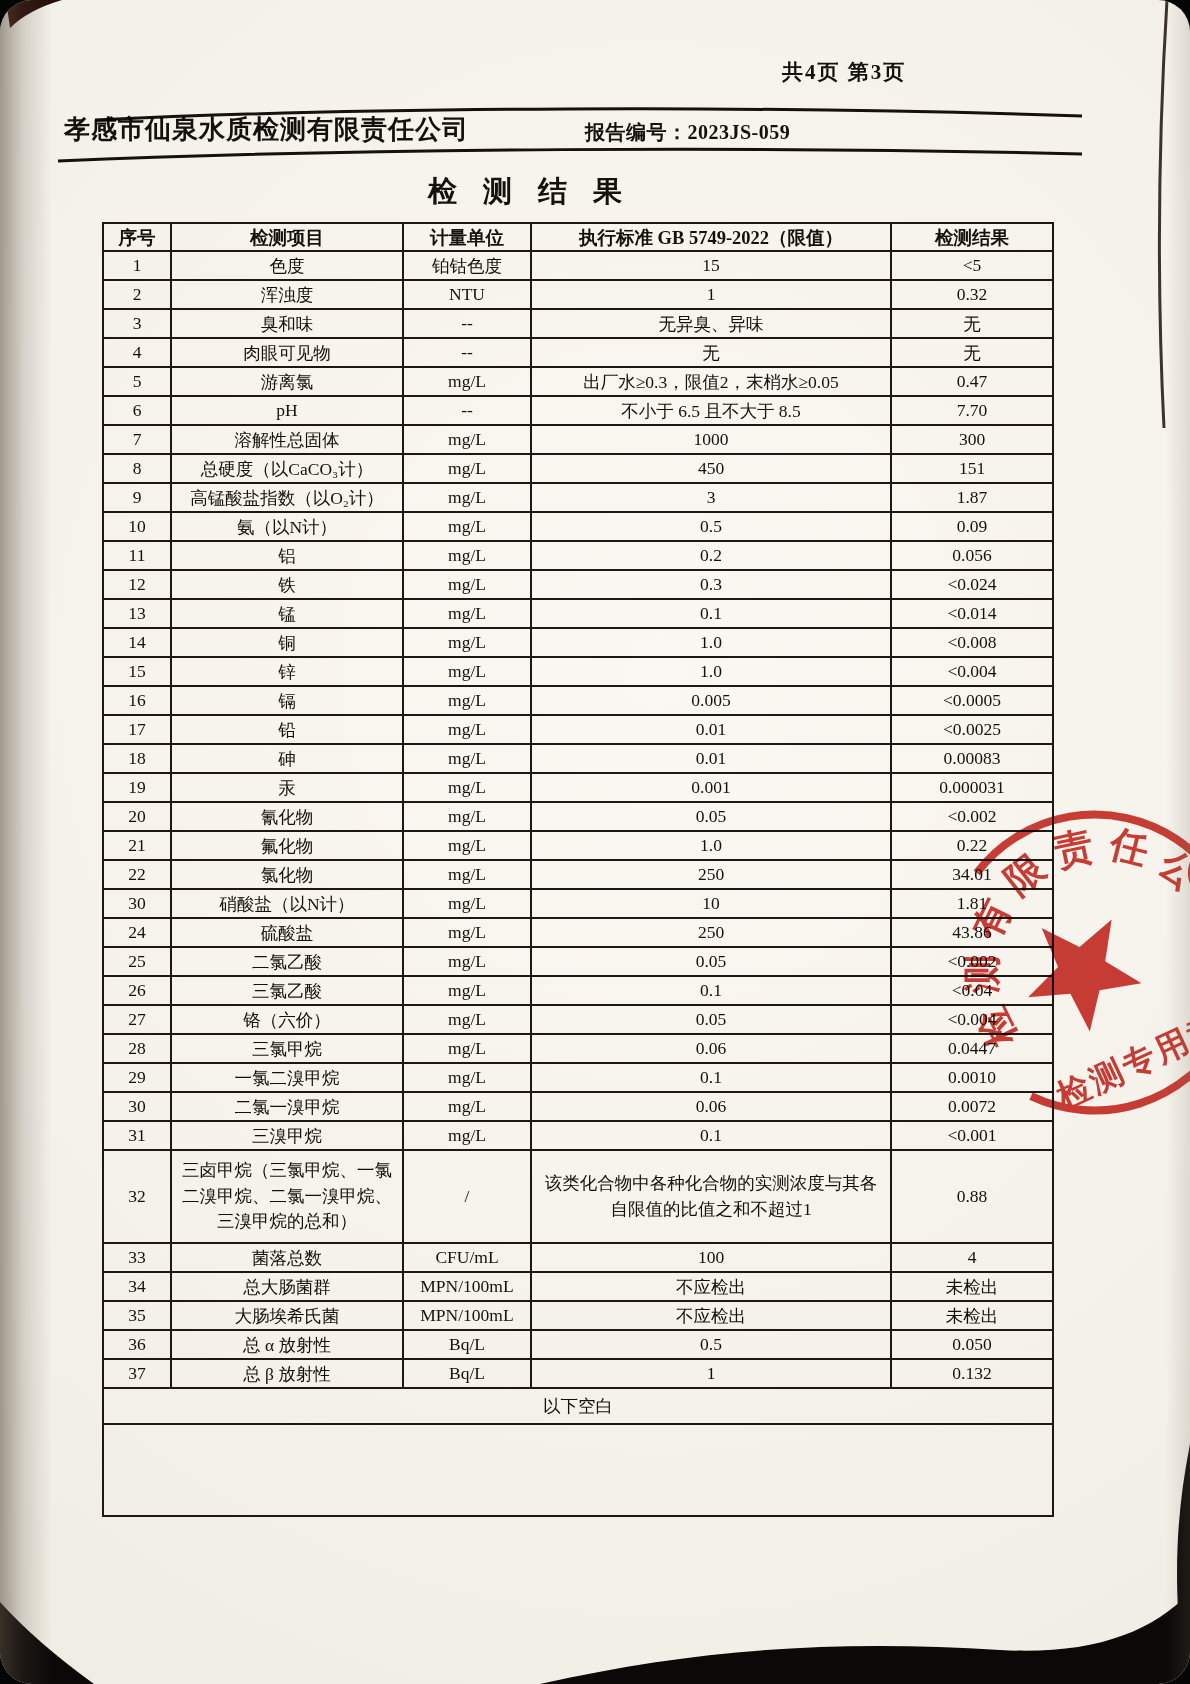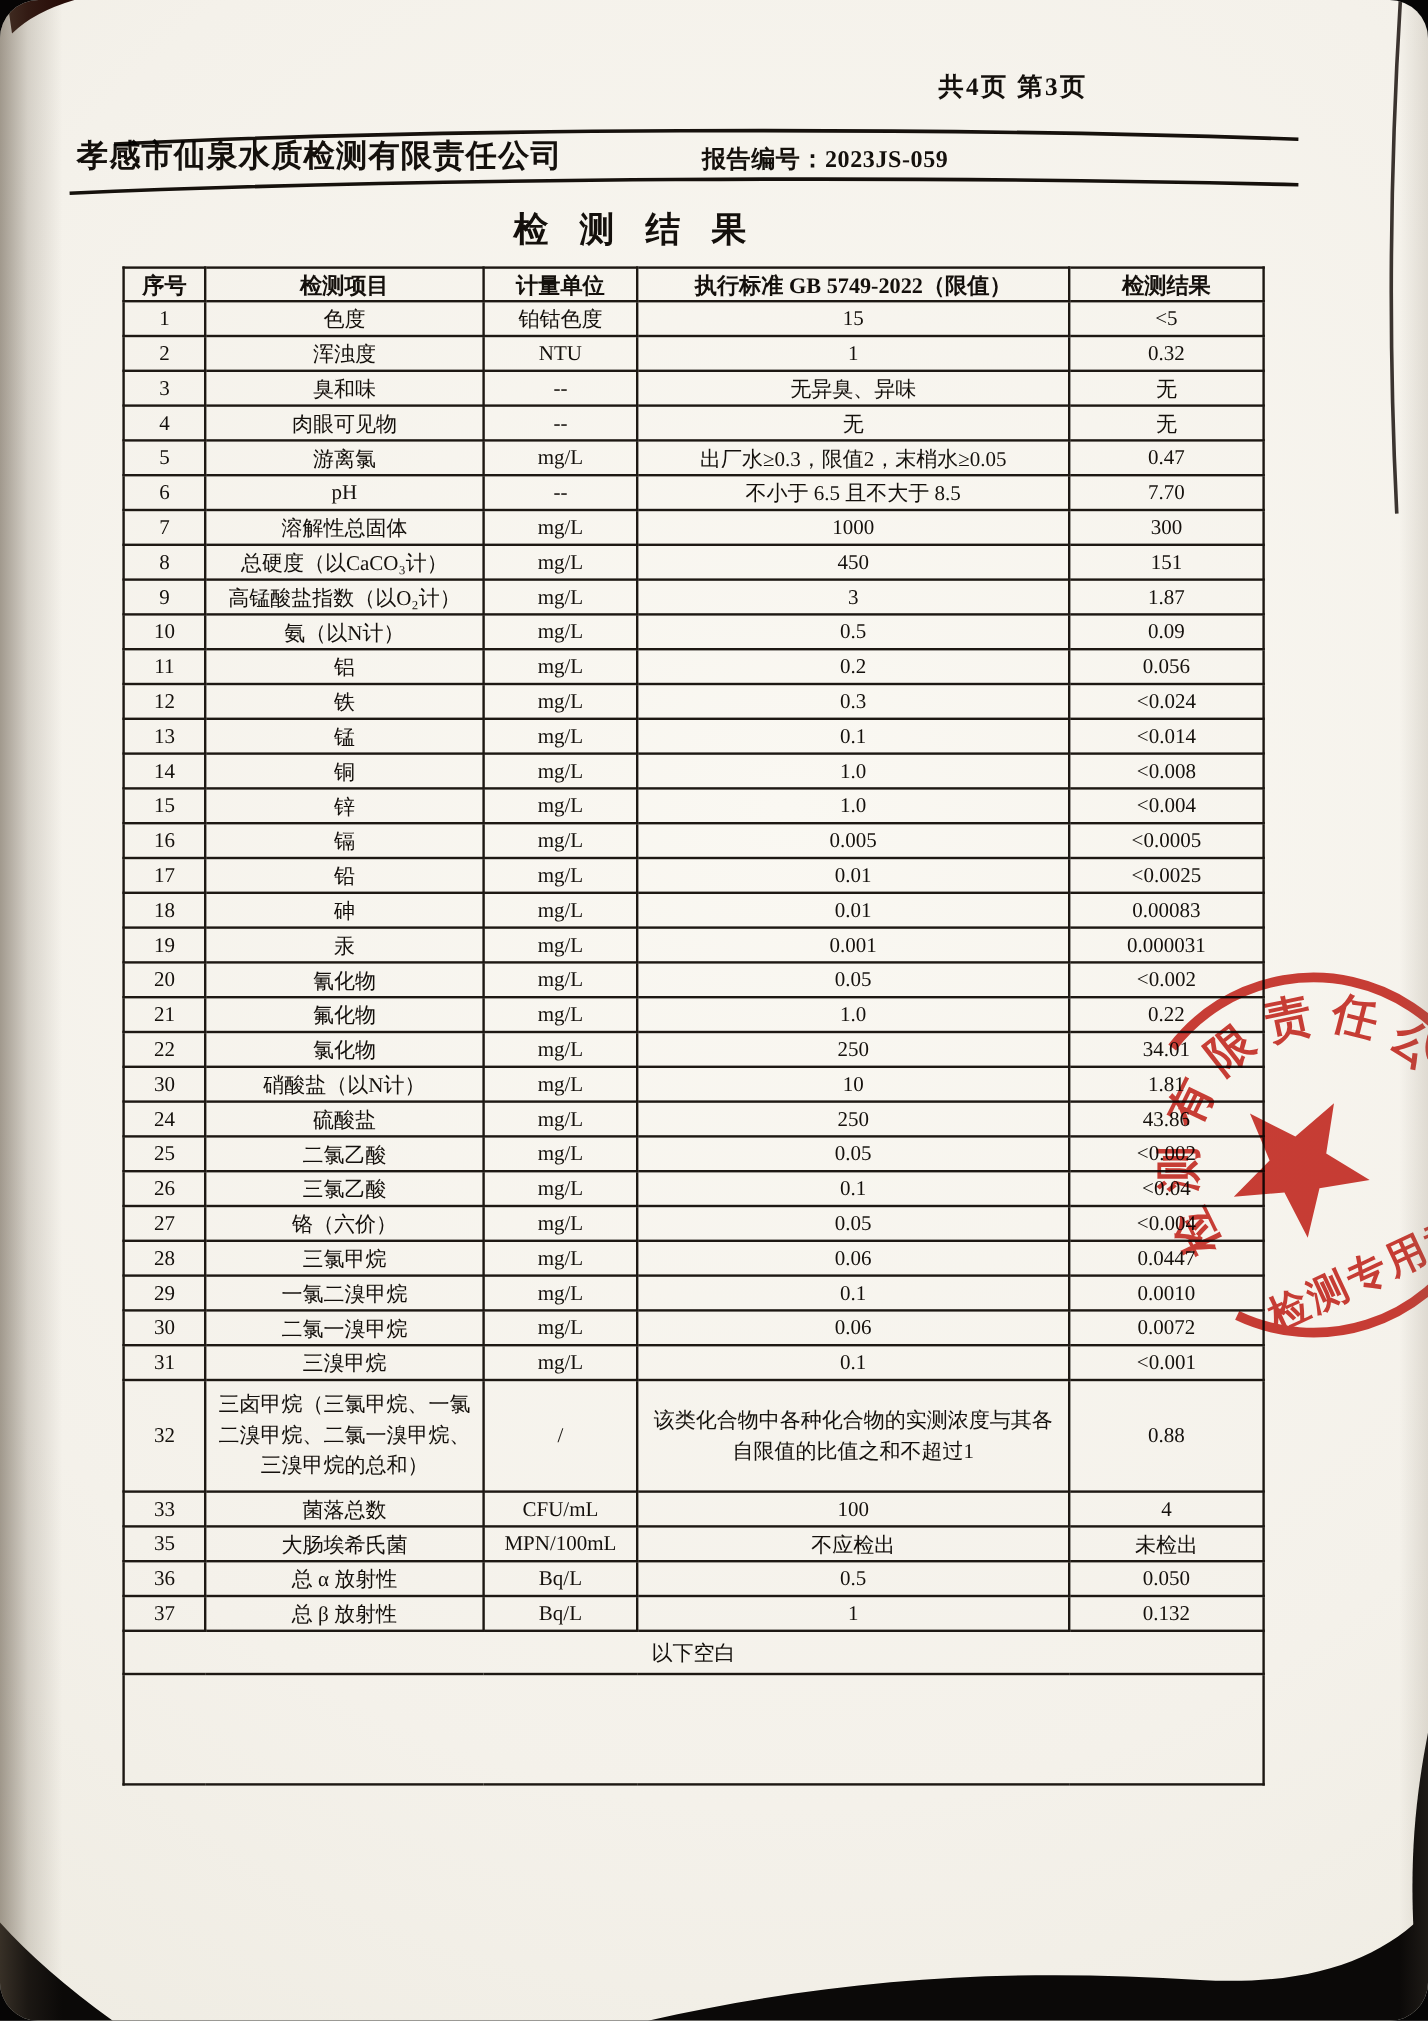--- a/index.html
+++ b/index.html
@@ -321,20 +321,27 @@
           <td>0.88</td>
         </tr>
         <tr>
           <td>33</td>
           <td>菌落总数</td>
           <td>CFU/mL</td>
           <td>100</td>
           <td>4</td>
         </tr>
         <tr>
+          <td>34</td>
+          <td>总大肠菌群</td>
+          <td>MPN/100mL</td>
+          <td>不应检出</td>
+          <td>未检出</td>
+        </tr>
+        <tr>
           <td>35</td>
           <td>大肠埃希氏菌</td>
           <td>MPN/100mL</td>
           <td>不应检出</td>
           <td>未检出</td>
         </tr>
         <tr>
           <td>36</td>
           <td>总 α 放射性</td>
           <td>Bq/L</td>

